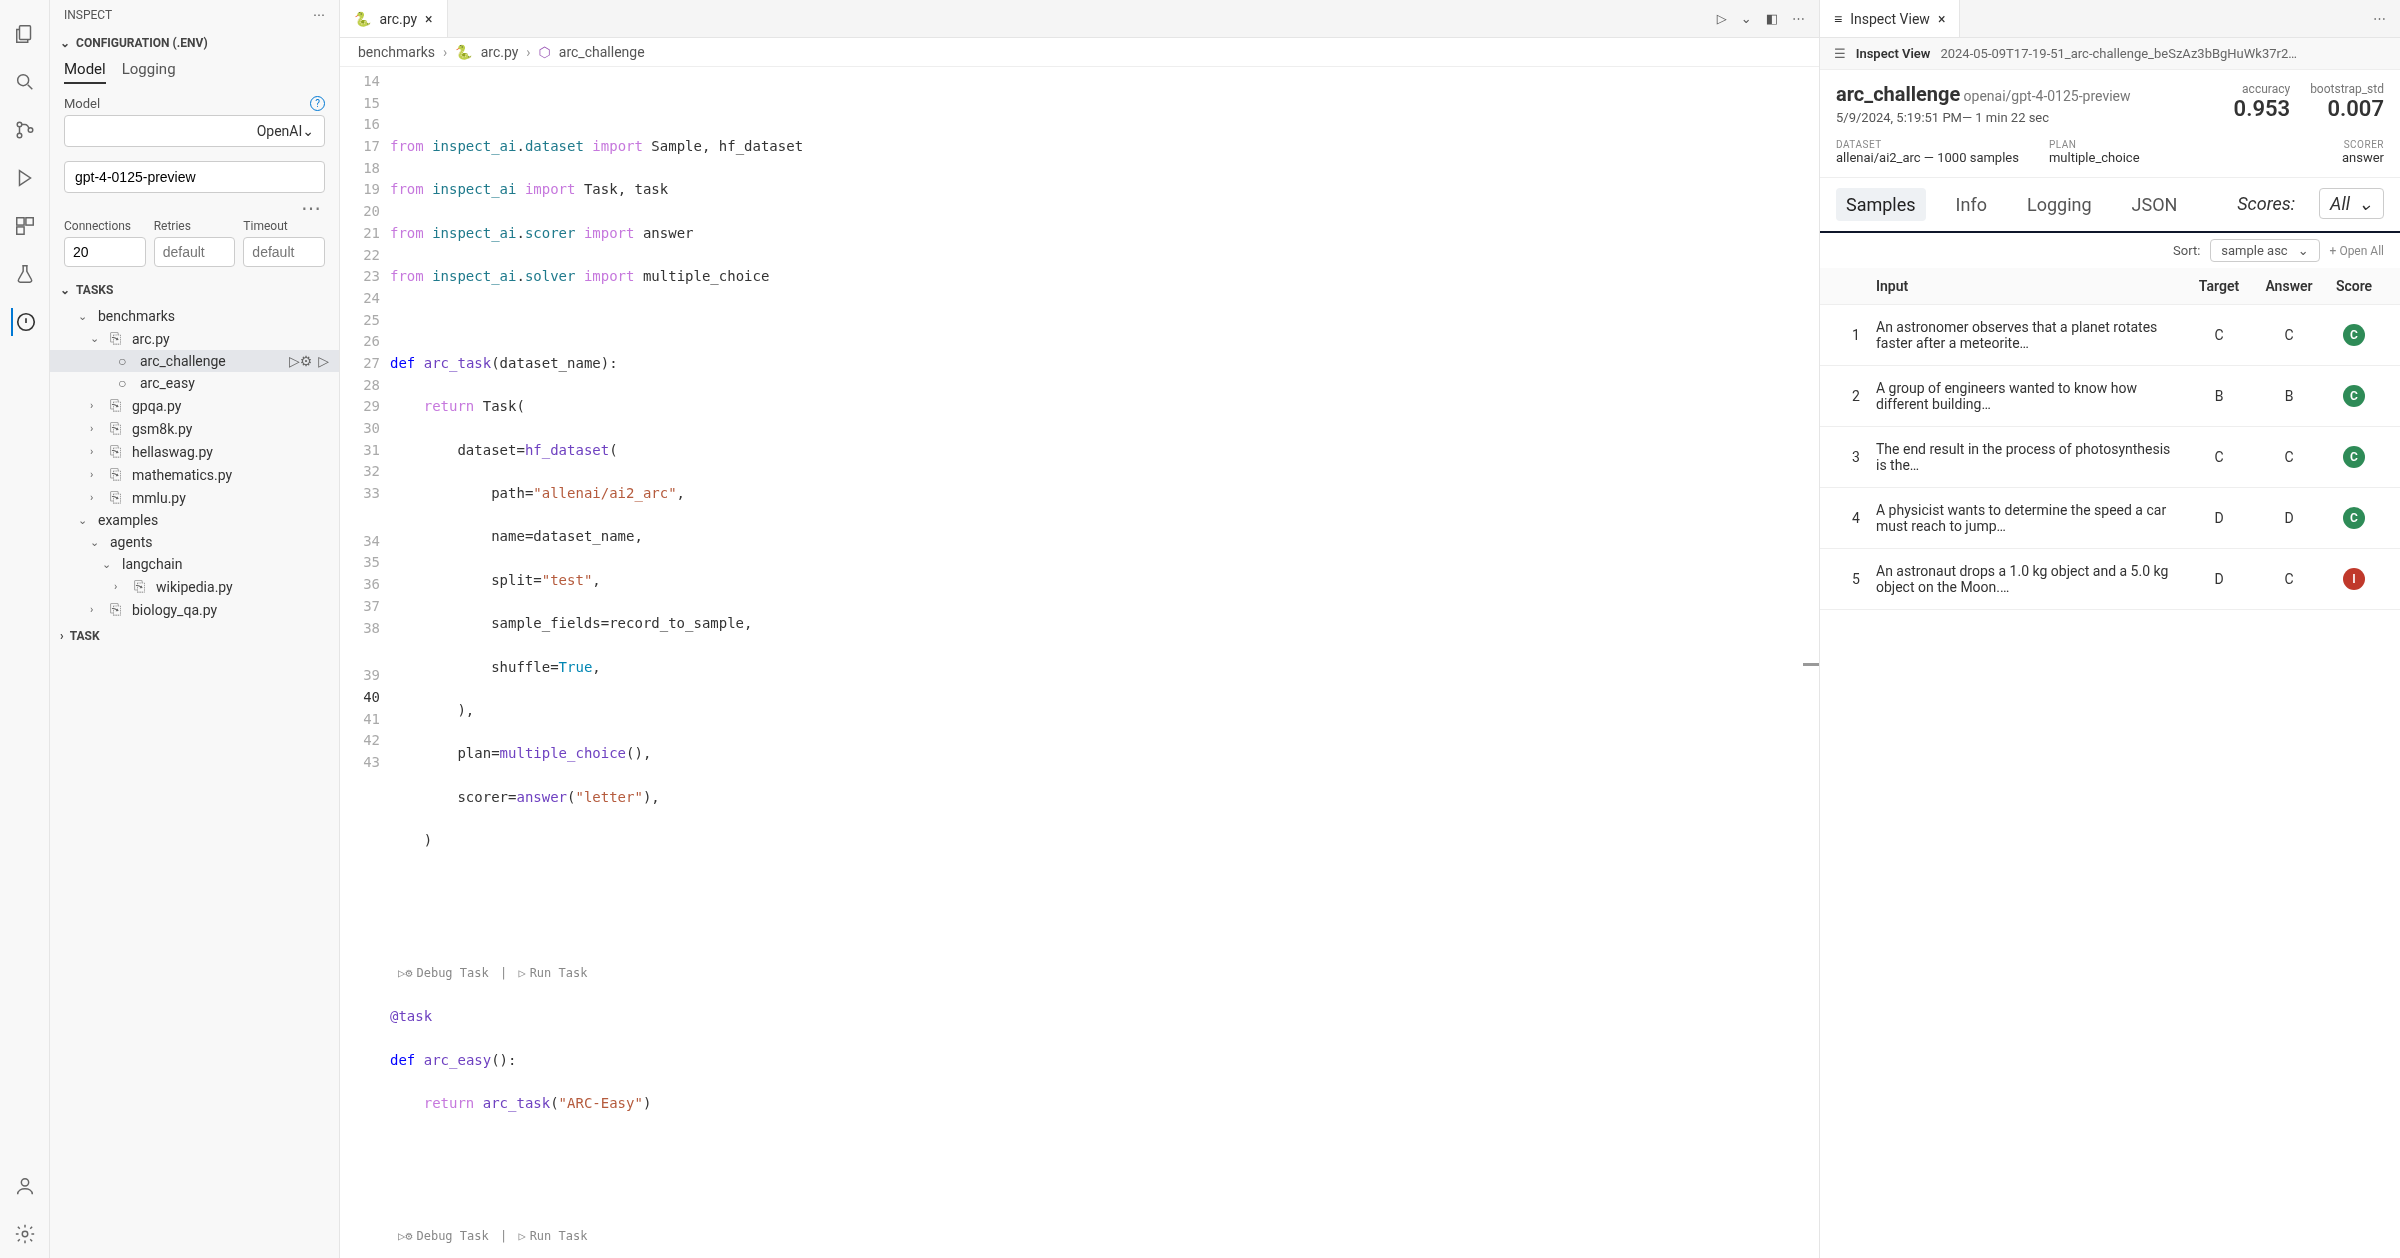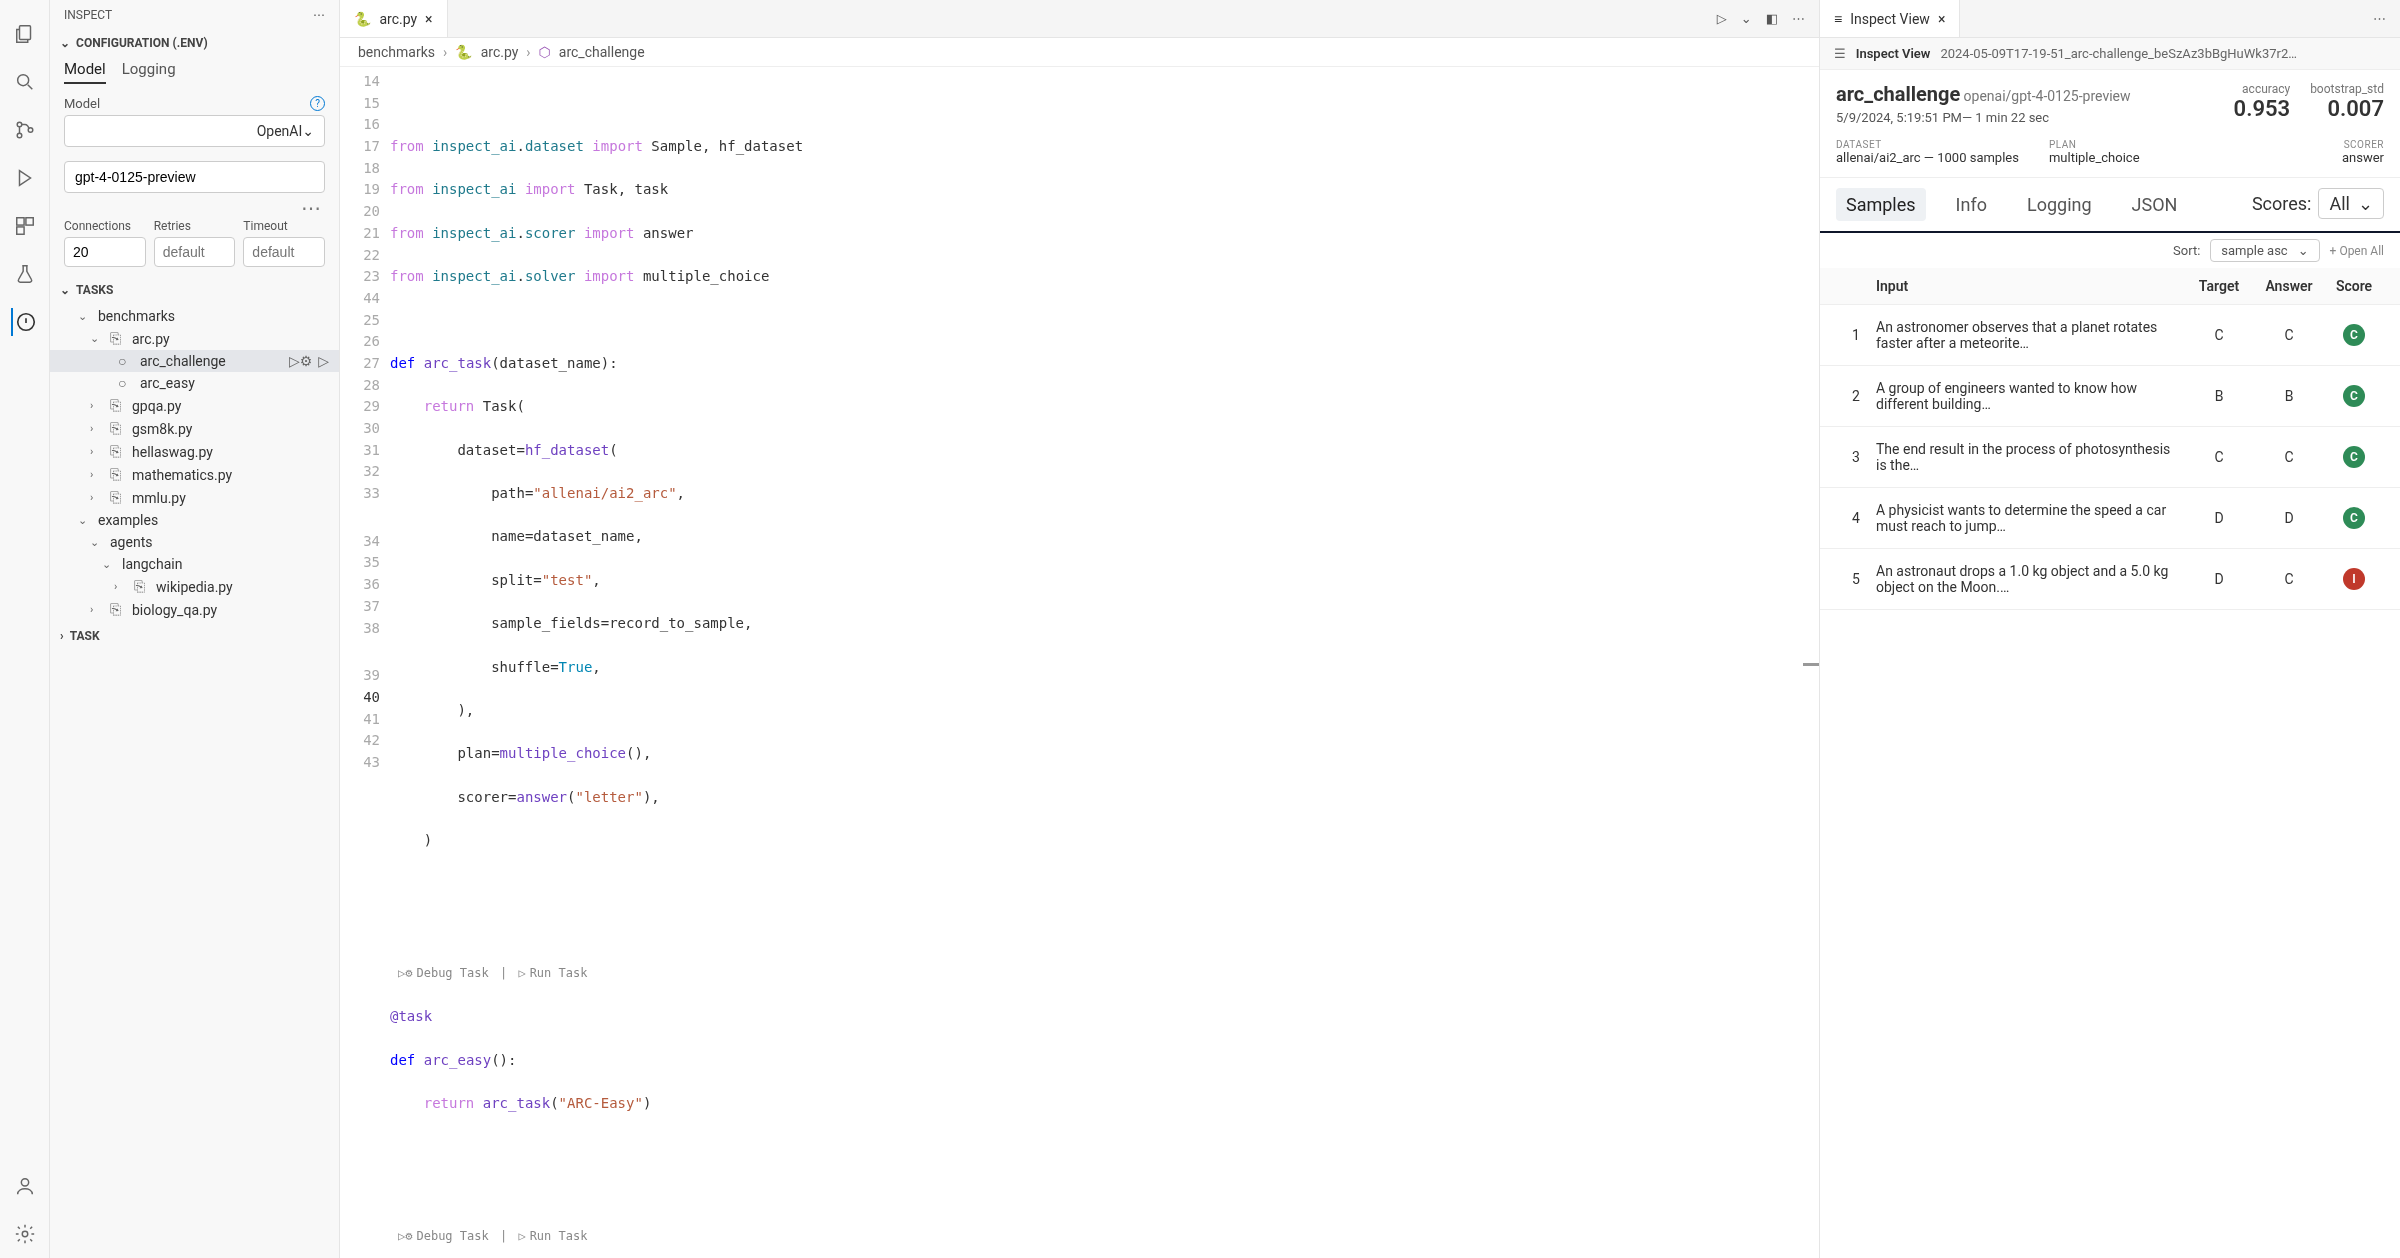--- a/index.html
+++ b/index.html
@@ -209,21 +209,21 @@
     .results-controls {
       display: flex;
       align-items: flex-start;
       padding: 10px 16px;
       gap: 20px;
       font-size: 18px;
       border-bottom: 2px solid #0f172a;
     }
     .rc-tab { cursor: pointer; color: #555; padding: 6px 10px; }
     .rc-tab.active { background: #eef1f4; border-radius: 4px; color: #222; }
-    .results-controls .right { margin-left: auto; display: flex; align-items: center; gap: 7px; }
+    .results-controls .right { margin-left: auto; display: flex; align-items: center; gap: 24px; font-style: italic; }
     .scores-sel { border: 1px solid #ccc; border-radius: 4px; padding: 4px 10px; display: flex; align-items: center; gap: 8px; }
 
     .sort-row {
       display: flex;
       justify-content: flex-end;
       align-items: center;
       gap: 10px;
       padding: 6px 16px;
       font-size: 13px;
       color: #555;
@@ -486,21 +486,21 @@
       <div class="ln">14</div>
         <div class="ln">15</div>
         <div class="ln">16</div>
         <div class="ln">17</div>
         <div class="ln">18</div>
         <div class="ln">19</div>
         <div class="ln">20</div>
         <div class="ln">21</div>
         <div class="ln">22</div>
         <div class="ln">23</div>
-        <div class="ln">44</div>
+        <div class="ln">24</div>
         <div class="ln">25</div>
         <div class="ln">26</div>
         <div class="ln">27</div>
         <div class="ln">28</div>
         <div class="ln">29</div>
         <div class="ln">30</div>
         <div class="ln">31</div>
         <div class="ln">32</div>
         <div class="ln">33</div>
       <div class="ln" style="height:26px"></div>

